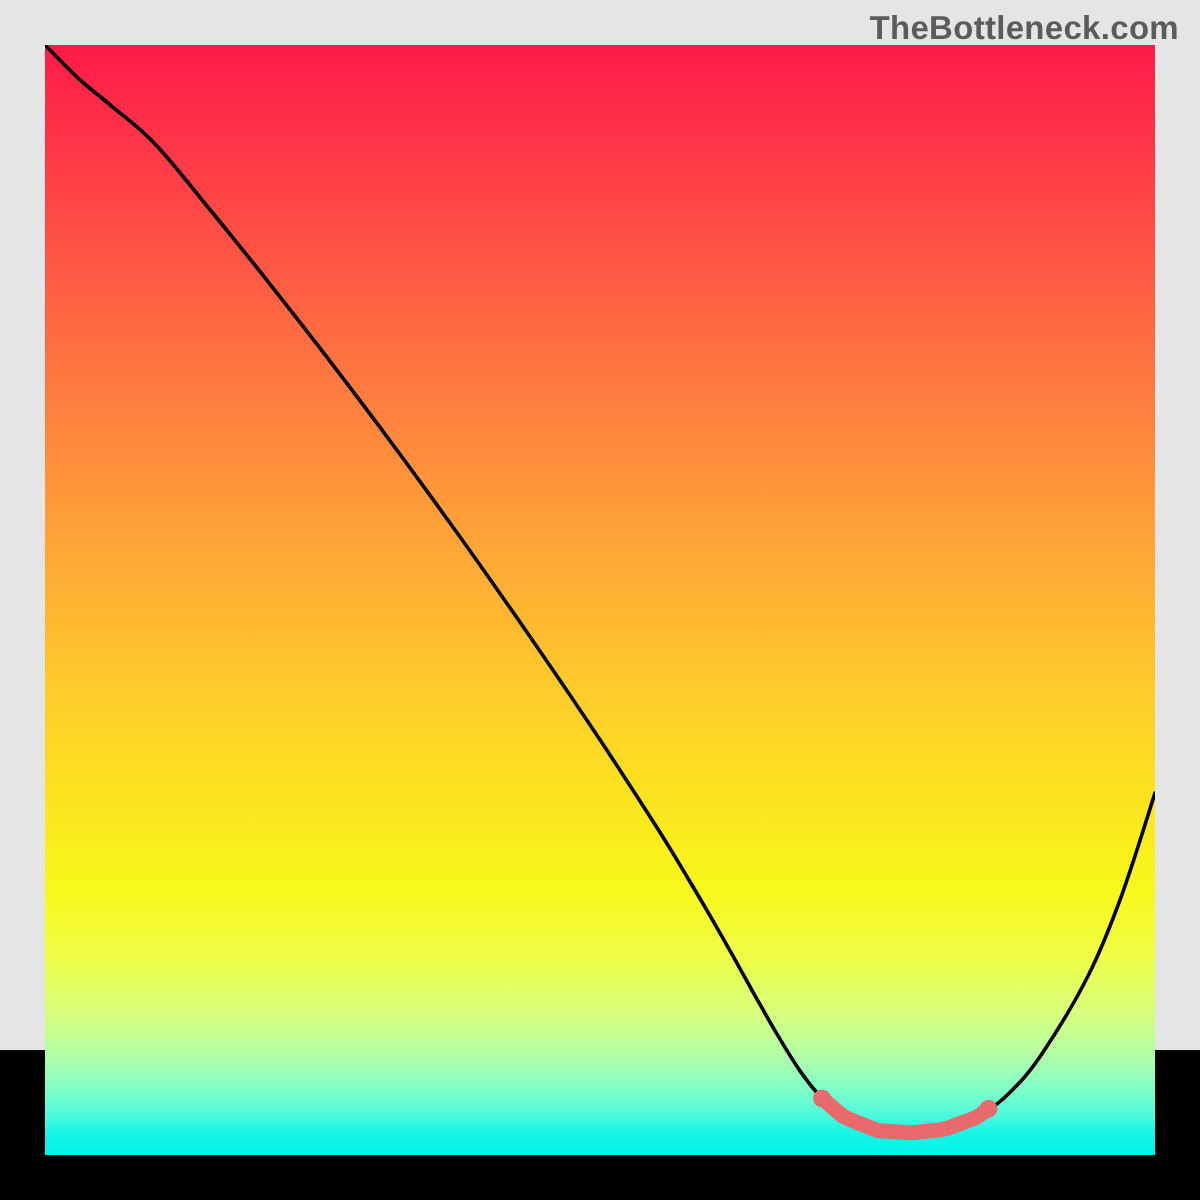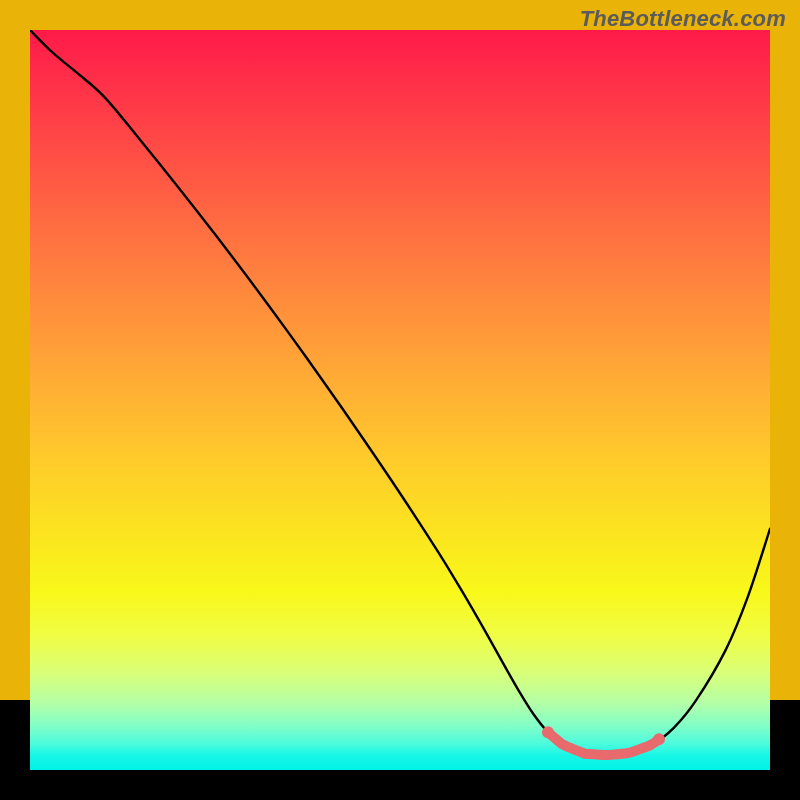--- a/index.html
+++ b/index.html
@@ -1,22 +1,21 @@
 <!DOCTYPE html>
 <html><head>
 <meta charset="utf-8">
 <style>
   * { margin: 0; padding: 0; box-sizing: border-box; }
   html, body { width: 800px; height: 800px; overflow: hidden; background: #000; }
   .outer {
     position: relative;
     width: 800px;
     height: 700px;
-    background: #eab308;
-    font-style: italic;
+    background: #e5e5e5;
   }
   .watermark {
     position: absolute;
     top: 6px;
     right: 14px;
     font-family: Arial, Helvetica, sans-serif;
     font-size: 22px;
     font-weight: bold;
     color: #5b5b5b;
     letter-spacing: 0.2px;

